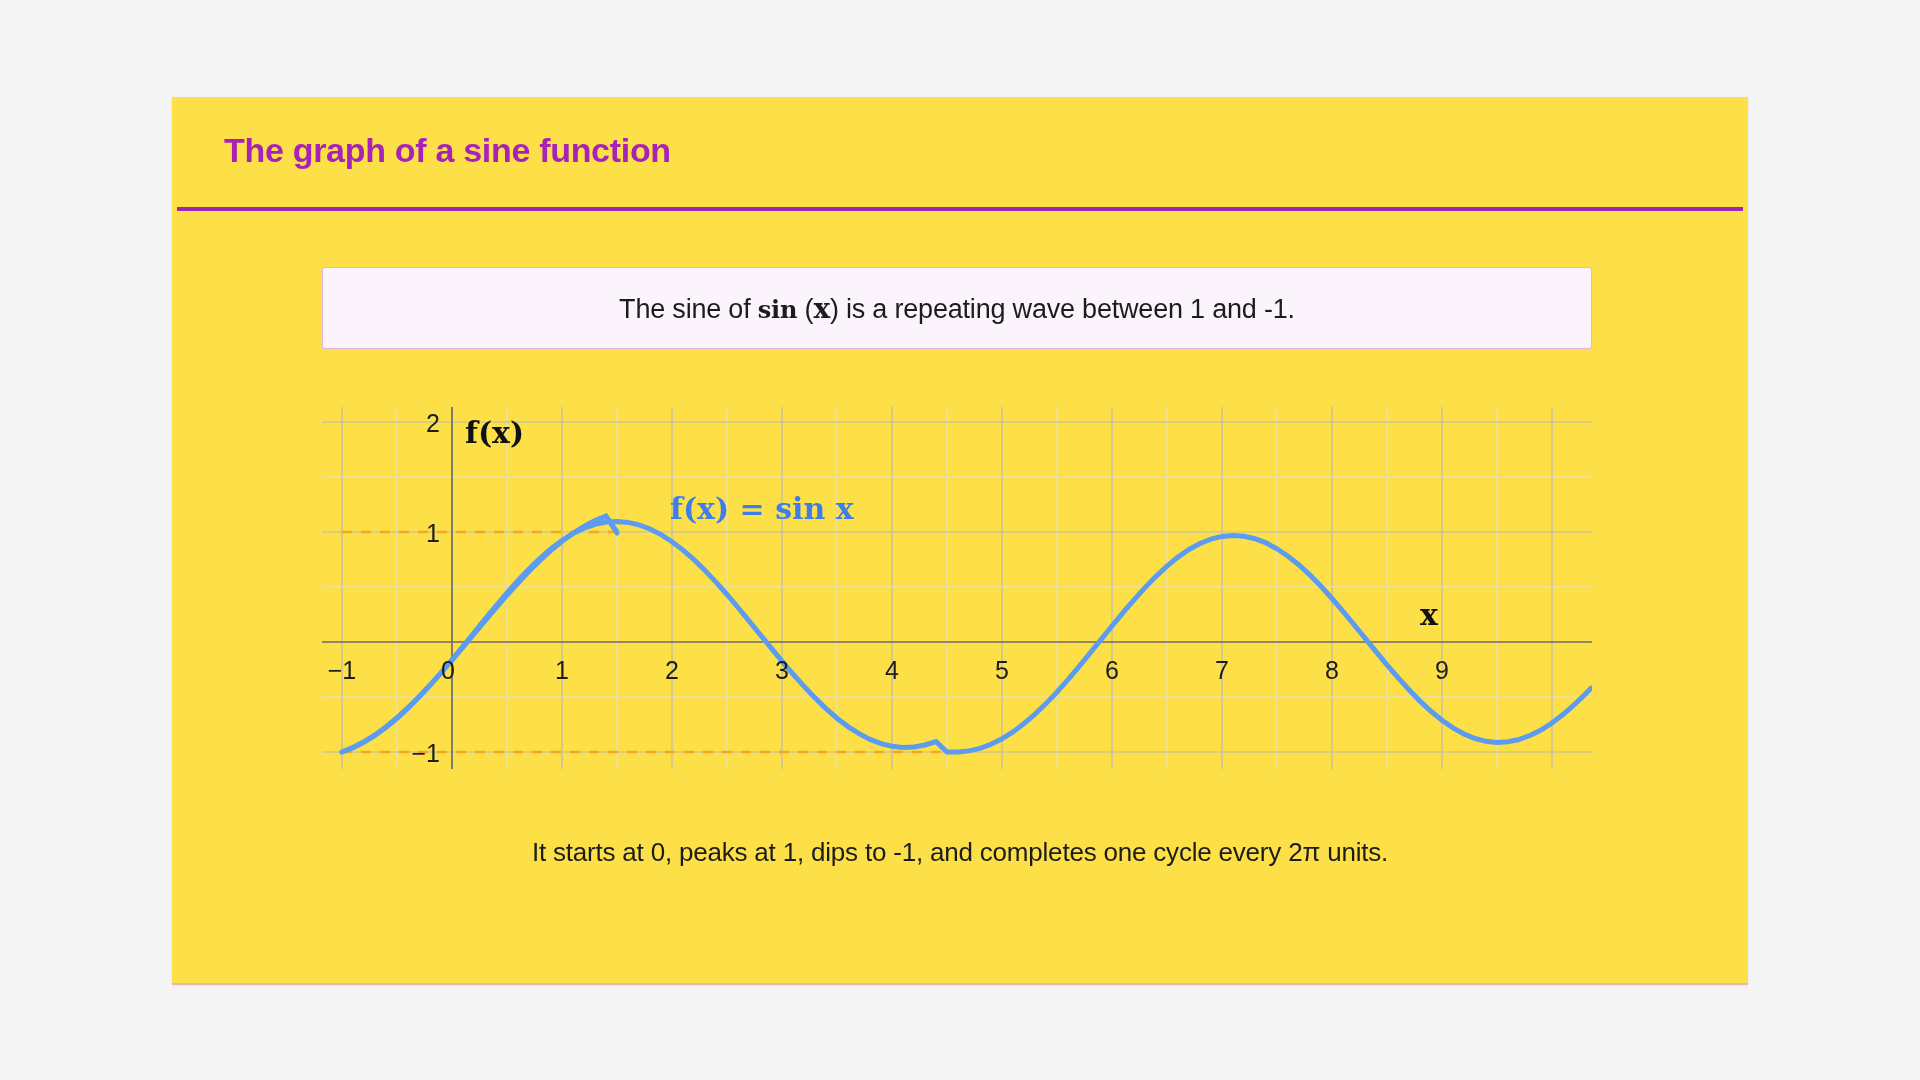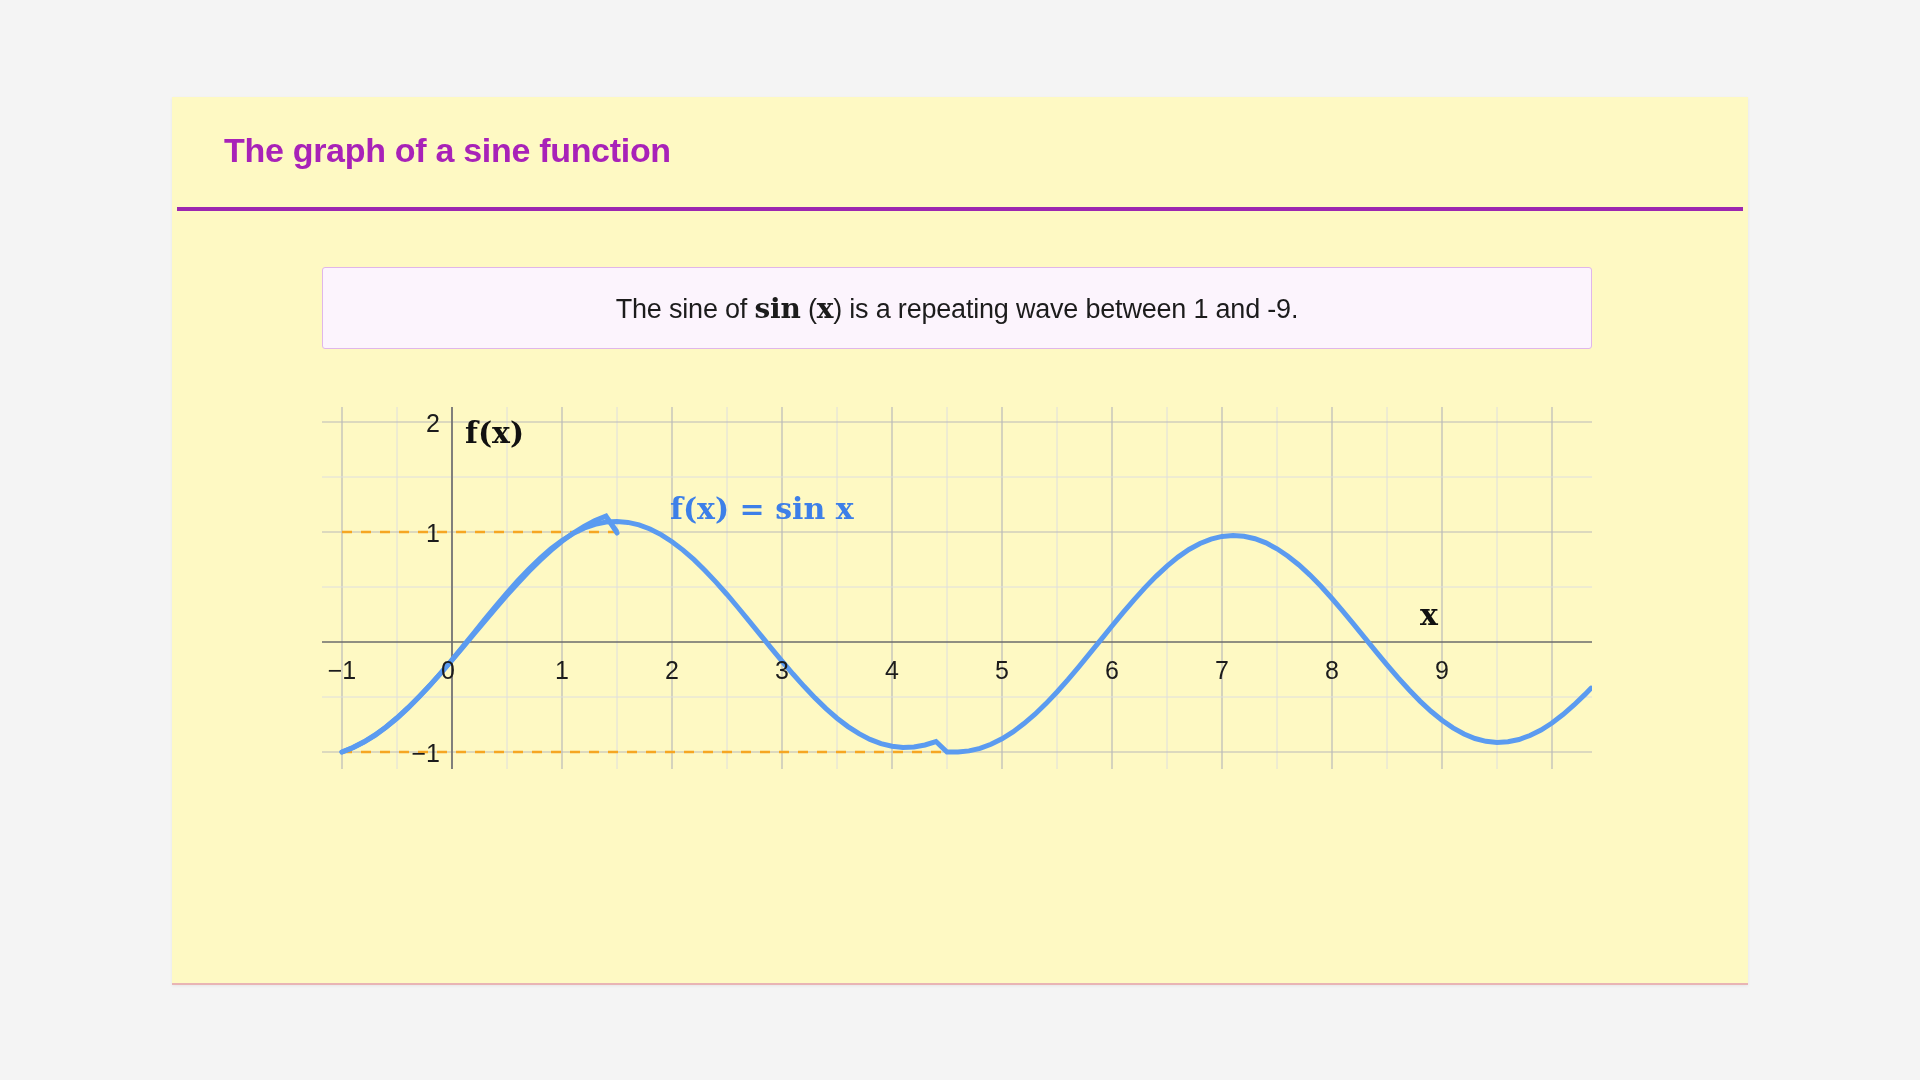--- a/index.html
+++ b/index.html
@@ -16,21 +16,21 @@
     height: 1080px;
     background: #f4f4f4;
     overflow: hidden;
   }
   .card {
     position: absolute;
     left: 172px;
     top: 97px;
     width: 1576px;
     height: 888px;
-    background: #fef9c3;
+    background: #fde047;
     box-shadow: 0 1px 3px rgba(0,0,0,0.06);
     border-bottom: 2px solid #e8b4b4;
     box-sizing: border-box;
   }
   .card-title {
     position: absolute;
     left: 52px;
     top: 34px;
     font-size: 34px;
     font-weight: bold;
@@ -60,21 +60,21 @@
     box-sizing: border-box;
   }
   .callout-text {
     font-size: 27px;
     color: #1c1c1c;
     letter-spacing: -0.2px;
   }
   .callout-text .mathfn {
     font-family: "DejaVu Serif", serif;
     font-weight: bold;
-    font-size: 28px;
+    font-size: 24px;
   }
   .callout-text .mathvar {
     font-family: "DejaVu Serif", serif;
     font-weight: bold;
     font-style: normal;
     font-size: 28px;
   }
   .plot-wrap {
     position: absolute;
     left: 150px;
@@ -120,21 +120,21 @@
 <body>
 
 <div id="stage">
   <div class="card">
 
     <div class="card-title">The graph of a sine function</div>
     <div class="title-rule"></div>
 
     <div class="callout">
       <div class="callout-text">
-        <span>The sine of </span><span class="mathfn">sin</span><span> (</span><span class="mathvar">x</span><span>)</span><span> is a repeating wave between 1 and -9.</span>
+        <span>The sine of </span><span class="mathfn">sin</span><span> (</span><span class="mathvar">x</span><span>)</span><span> is a repeating wave between 1 and -1.</span>
       </div>
     </div>
 
     <div class="plot-wrap">
       <svg width="1270" height="362" viewBox="0 0 1270 362">
 
         <g>
           <line class="gridline" x1="75" y1="0" x2="75" y2="362"></line>
           <line class="gridline" x1="185" y1="0" x2="185" y2="362"></line>
           <line class="gridline" x1="295" y1="0" x2="295" y2="362"></line>
@@ -208,14 +208,15 @@
           <text class="ticklabel" x="118" y="355" text-anchor="end">−1</text>
         </g>
 
         <text class="axislabel" x="143" y="36">f(x)</text>
         <text class="axislabel" x="1098" y="218">x</text>
 
         <text class="serieslabel" x="348" y="112">f(x) = sin x</text>
       </svg>
     </div>
 
+    <div class="caption">It starts at 0, peaks at 1, dips to -1, and completes one cycle every 2π units.</div>
   </div>
 </div>
 
 </body></html>

